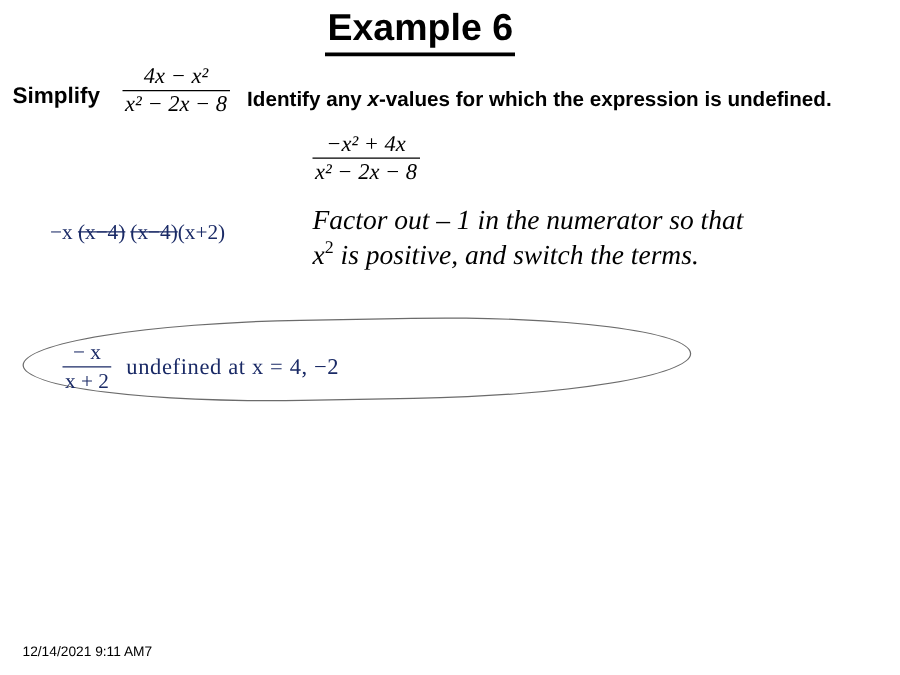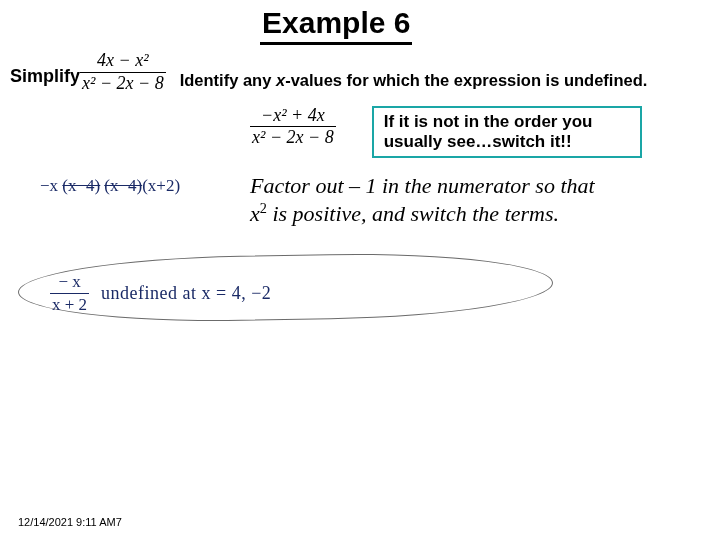--- a/index.html
+++ b/index.html
@@ -26,21 +26,21 @@
   }
   .line1 {
     display: flex;
     align-items: center;
     margin-top: 6px;
     padding: 0 14px 0 10px;
   }
   .simplify {
     font-size: 18px;
     font-weight: bold;
-    margin-right: 0;
+    margin-right: 18px;
     margin-top: 8px;
   }
   .frac {
     display: inline-flex;
     flex-direction: column;
     align-items: center;
     font-family: "Times New Roman", serif;
     font-style: italic;
     font-size: 18px;
     line-height: 1.1;
@@ -51,21 +51,21 @@
   .identify {
     font-size: 16.5px;
     font-weight: bold;
     margin-top: 16px;
   }
   .identify .xi { font-style: italic; font-weight: bold; }
   .row2 {
     display: flex;
     margin-top: 12px;
     padding-left: 250px;
-    align-items: flex-start;
+    align-items: flex-end;
   }
   .tipbox {
     border: 2.5px solid #1aa6a6;
     padding: 4px 10px;
     font-size: 17px;
     font-weight: bold;
     line-height: 1.2;
     margin-left: 22px;
     width: 270px;
   }
@@ -136,24 +136,20 @@
     <span>Identify any </span><span class="xi">x</span><span>-values for which the expression is  undefined.</span>
   </span>
 </div>
 
 <div class="row2">
   <span class="frac">
     <span class="num">−x² + 4x</span>
     <span class="bar"></span>
     <span class="den">x² − 2x − 8</span>
   </span>
-  <div class="tipbox">
-    <div>If it is not in the order you</div>
-    <div>usually see…switch it!!</div>
-  </div>
 </div>
 
 <div class="factor-note">
   <div>Factor out – 1 in the numerator so that</div>
   <div><span class="x2">x</span><span class="sq">2</span><span> is positive, and switch the terms.</span></div>
 </div>
 
 <div class="hw hw1-wrap">
   <div class="hw1">
     <span class="n"><span>−x </span><span class="strike">(x−4)</span></span>

